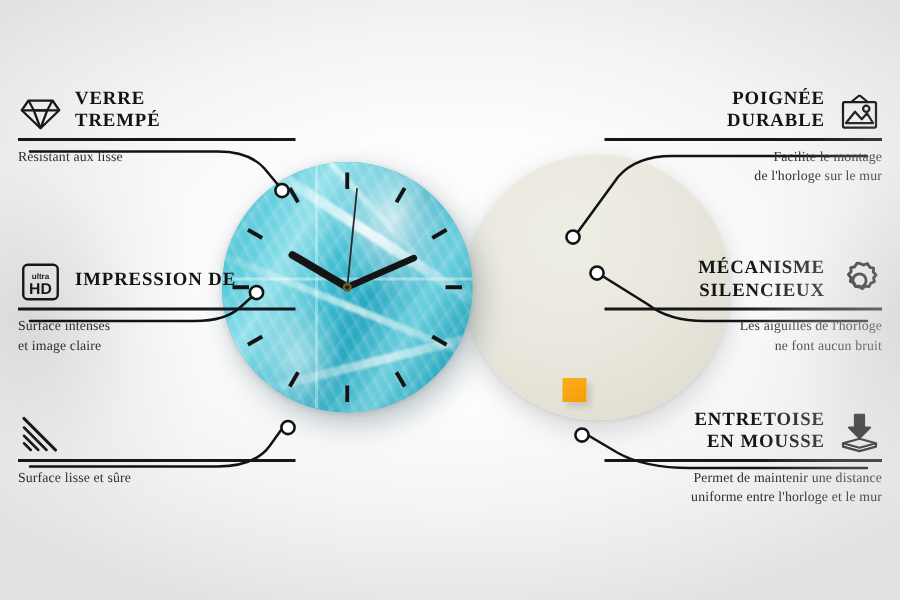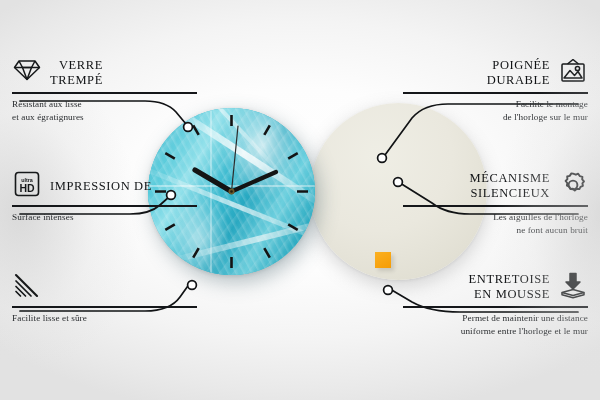--- a/index.html
+++ b/index.html
@@ -125,33 +125,32 @@
     display: flex;
     align-items: center;
     gap: 8px;
   }
   .callout.right .co-head { flex-direction: row-reverse; }
 
   .co-icon {
     flex: 0 0 auto;
     width: 30px; height: 30px;
     display: flex;
-    align-items: flex-start;
+    align-items: flex-end;
     justify-content: center;
     color: #16181a;
   }
   .co-title {
     font-family: "Liberation Serif", serif;
-    font-weight: normal;
+    font-weight: bold;
     font-size: 12.5px;
     letter-spacing: 0.6px;
     line-height: 1.18;
     color: #111315;
     text-transform: uppercase;
-    text-align: right;
   }
   .co-rule {
     height: 2px;
     background: #15171a;
     margin-top: 4px;
     width: 100%;
   }
   .co-desc {
     margin-top: 4px;
     font-family: "Liberation Serif", serif;
@@ -245,61 +244,61 @@
         </svg>
       </span>
       <div class="co-title">
         <div>VERRE</div>
         <div>TREMPÉ</div>
       </div>
     </div>
     <div class="co-rule"></div>
     <div class="co-desc">
       <div>Résistant aux lisse</div>
-      <div>et aux égratignures</div>
     </div>
   </div>
 
   <div class="callout left" style="top:171px;">
     <div class="co-head">
       <span class="co-icon">
         <svg width="28" height="26" viewBox="0 0 28 26">
           <rect x="2.5" y="1.5" width="23" height="23" rx="3" fill="none" stroke="#16181a" stroke-width="1.6"></rect>
           <text x="14" y="11" font-family="Liberation Sans, sans-serif" font-size="5.4" font-weight="bold" fill="#16181a" text-anchor="middle">ultra</text>
           <text x="14" y="21" font-family="Liberation Sans, sans-serif" font-size="10.5" font-weight="bold" fill="#16181a" text-anchor="middle">HD</text>
         </svg>
       </span>
       <div class="co-title">
         <div>IMPRESSION DE</div>
       </div>
     </div>
     <div class="co-rule"></div>
     <div class="co-desc">
       <div>Surface intenses</div>
+      <div>et image claire</div>
     </div>
   </div>
 
   <div class="callout left" style="top:272px;">
     <div class="co-head">
       <span class="co-icon">
         <svg width="28" height="26" viewBox="0 0 28 26" stroke="#16181a" stroke-linecap="round">
           <g stroke-width="2.1">
             <line x1="3" y1="3" x2="24" y2="24"></line>
           </g>
           <g stroke-width="1.7">
             <line x1="3" y1="9" x2="18" y2="24"></line>
             <line x1="3" y1="14.5" x2="12.5" y2="24"></line>
             <line x1="3" y1="19.5" x2="7.5" y2="24"></line>
           </g>
         </svg>
       </span>
     </div>
     <div class="co-rule"></div>
     <div class="co-desc">
-      <div>Facilite lisse et sûre</div>
+      <div>Surface lisse et sûre</div>
     </div>
   </div>
 
   <div class="callout right" style="top:58px;">
     <div class="co-head">
       <span class="co-icon">
         <svg width="30" height="26" viewBox="0 0 30 26" fill="none" stroke="#16181a" stroke-width="1.5" stroke-linejoin="round">
           <path d="M15,1.5 L9.5,6 M15,1.5 L20.5,6"></path>
           <rect x="4" y="6" width="22" height="17" rx="1"></rect>
           <path d="M6,20 L12,12.5 L16.5,17.5 L20,13.5 L24,20 Z"></path>

